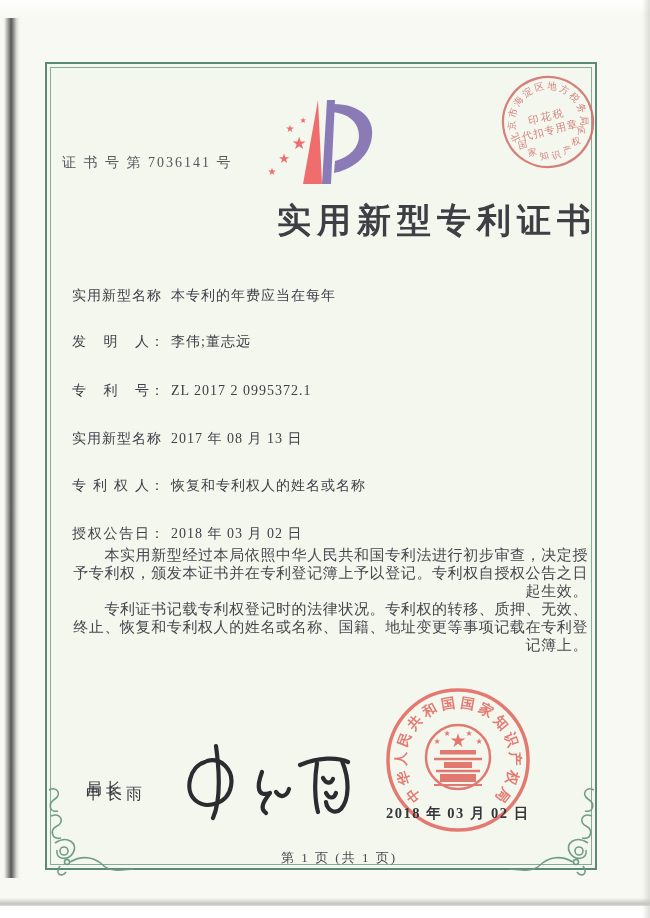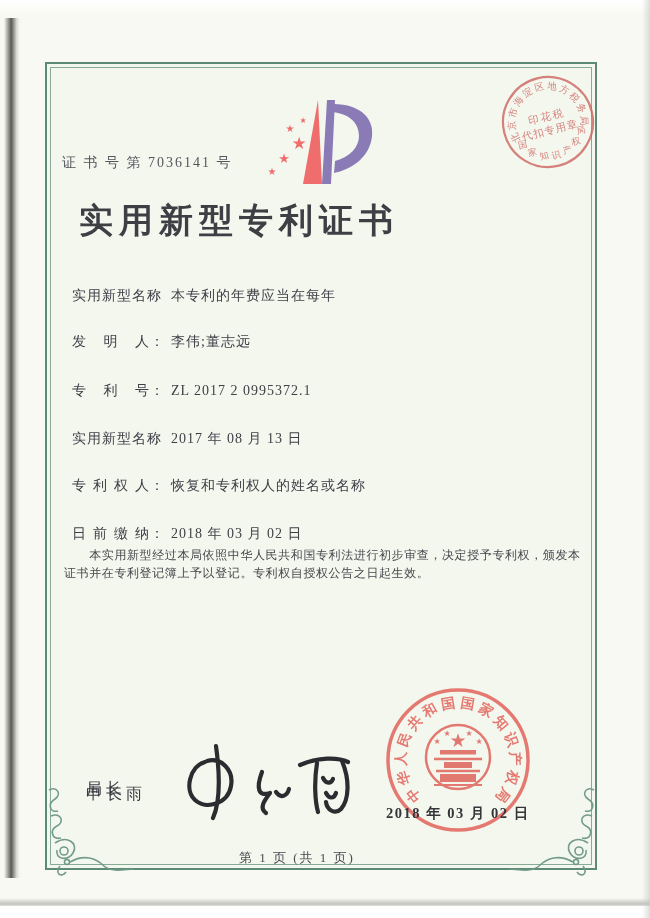--- a/index.html
+++ b/index.html
@@ -15,32 +15,32 @@
     background:linear-gradient(to left,rgba(200,200,195,.6),rgba(200,200,195,0));}
   .edge-top{position:absolute;left:0;top:0;width:650px;height:14px;
     background:linear-gradient(to bottom,#ffffff,rgba(255,255,255,0));}
   
   .frame{position:absolute;left:45px;top:62px;width:552px;height:808px;
     border:2.5px solid #5d8a74;background:#f4f7ee;box-sizing:border-box;}
   .frame-inner{position:absolute;left:3px;top:3px;right:3px;bottom:3px;
     border:1px solid #86ab97;}
   
   .certno{position:absolute;left:62px;top:110px;font-size:14px;letter-spacing:2px;color:#55555c;margin-top:44px;}
-  .title{position:absolute;left:45px;top:198px;width:552px;text-align:left;
-    font-size:34px;font-weight:600;letter-spacing:6px;color:#3e3e45;padding-left:34px;}
+  .title{position:absolute;left:45px;top:198px;width:552px;text-align:right;
+    font-size:34px;font-weight:600;letter-spacing:6px;color:#3e3e45;}
   .field{position:absolute;left:72px;font-size:14px;color:#3f3f47;letter-spacing:1px;white-space:nowrap;}
   .flabel{display:inline-block;width:78px;text-align:justify;text-align-last:justify;}
   .fcolon{display:inline-block;margin-right:6px;}
-  .paras{position:absolute;left:64px;top:547px;width:524px;font-size:12px;
-    line-height:17.9px;letter-spacing:0.6px;color:#47474e;}
+  .paras{position:absolute;left:64px;top:547px;width:524px;font-size:15px;
+    line-height:17.9px;letter-spacing:0.6px;color:#47474e;text-align:right;}
   .paras p{margin:0;text-indent:2.1em;}
   .signer{position:absolute;left:86px;font-size:16px;letter-spacing:4px;color:#3b3b42;}
   .sealdate{position:absolute;left:386px;top:804px;font-size:14.5px;letter-spacing:1.5px;
     color:#35353a;font-weight:600;z-index:6;}
-  .footer{position:absolute;left:197px;top:849px;width:200px;text-align:center;
+  .footer{position:absolute;left:197px;top:849px;width:200px;text-align:right;
     font-size:13px;letter-spacing:2px;color:#4a4a50;}
   svg.overlay{position:absolute;left:0;top:0;z-index:4;pointer-events:none;}
   .layer-text{position:relative;z-index:5;}
 </style>
 </head>
 <body>
 
 <div id="page">
   <div class="edge-top"></div>
   <div class="frame">
@@ -159,25 +159,26 @@
     <div class="field" style="top:382px">
       <span class="flabel">专利号</span><span class="fcolon">：</span><span>ZL 2017 2 0995372.1</span>
     </div>
     <div class="field" style="top:430px">
       <span class="flabel">实用新型名称</span><span class="fcolon">：</span><span>2017 年 08 月 13 日</span>
     </div>
     <div class="field" style="top:477px">
       <span class="flabel">专利权人</span><span class="fcolon">：</span><span>恢复和专利权人的姓名或名称</span>
     </div>
     <div class="field" style="top:525px">
-      <span class="flabel">日前缴纳</span><span class="fcolon">：</span><span>2018 年 03 月 02 日</span>
+      <span class="flabel">授权公告日</span><span class="fcolon">：</span><span>2018 年 03 月 02 日</span>
     </div>
 
     <div class="paras">
       <p>本实用新型经过本局依照中华人民共和国专利法进行初步审查，决定授予专利权，颁发本证书并在专利登记簿上予以登记。专利权自授权公告之日起生效。</p>
+      <p>专利证书记载专利权登记时的法律状况。专利权的转移、质押、无效、终止、恢复和专利权人的姓名或名称、国籍、地址变更等事项记载在专利登记簿上。</p>
     </div>
 
     <div class="signer" style="top:779px">局长</div>
     <div class="signer" style="top:784px">申长雨</div>
 
     <div class="sealdate">2018 年 03 月 02 日</div>
     <div class="footer">第 1 页 (共 1 页)</div>
   </div>
 
   <div class="edge-left"></div>

